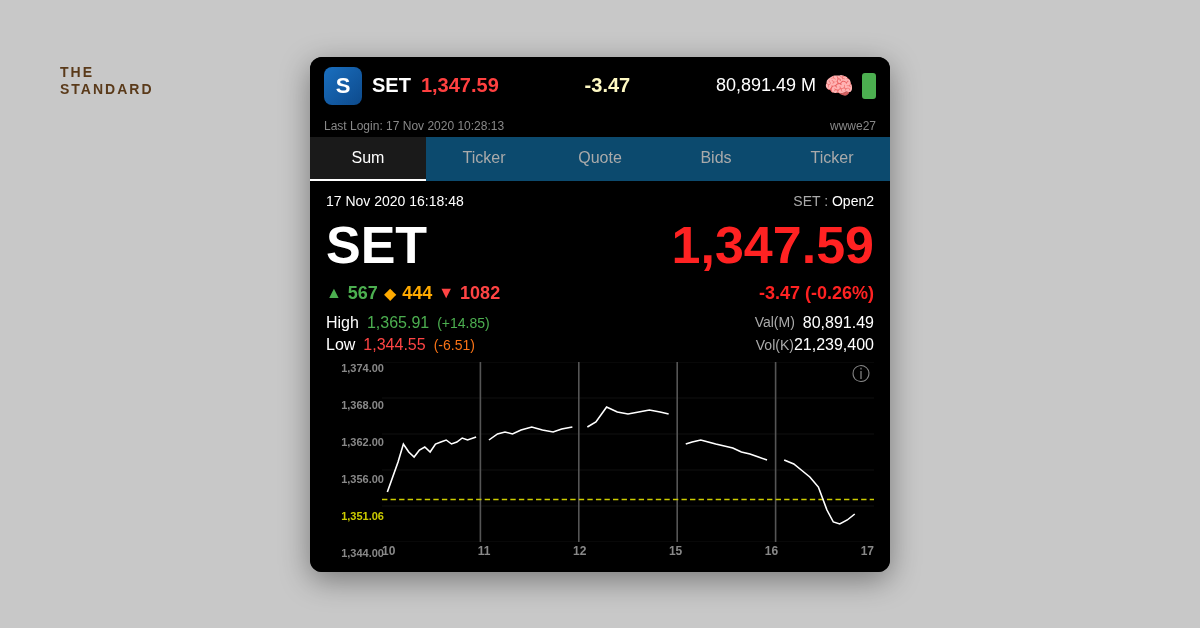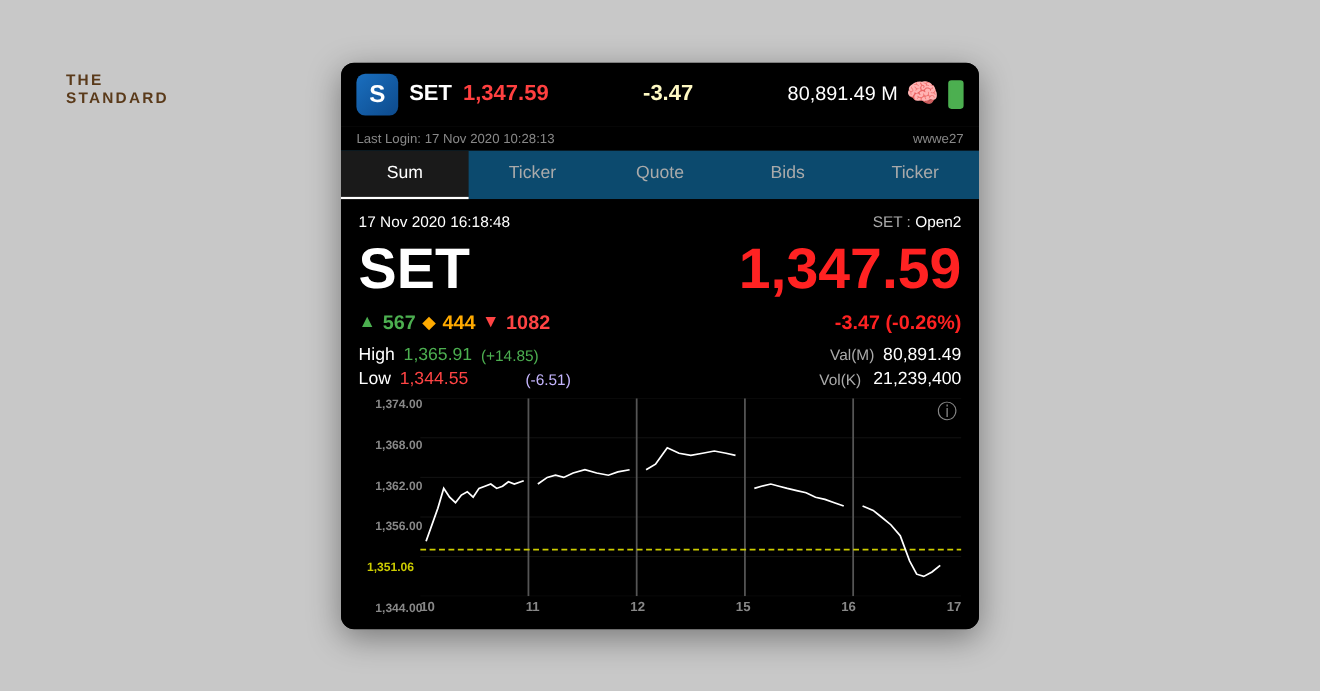--- a/index.html
+++ b/index.html
@@ -251,23 +251,22 @@
       color: #ff4444;
       font-size: 16px;
     }
 
     .stat-change-green {
       color: #4caf50;
       font-size: 14px;
     }
 
     .stat-change-red {
-      color: #c4b5fd;
+      color: #f97316;
       font-size: 14px;
-      margin-left: 44px;
     }
 
     .stat-right-label {
       color: #aaa;
       font-size: 14px;
       margin-left: 8px;
     }
 
     .stat-right-value {
       color: white;
@@ -372,36 +371,36 @@
         <span class="stat-right-value">80,891.49</span>
       </div>
     </div>
 
     <div style="display:flex; justify-content:space-between; margin-bottom:8px;">
       <div style="display:flex; align-items:center; gap:8px;">
         <span class="stat-label">Low</span>
         <span class="stat-value-red">1,344.55</span>
         <span class="stat-change-red">(-6.51)</span>
       </div>
-      <div style="display:flex; align-items:center; gap:11px;">
+      <div style="display:flex; align-items:center; gap:0;">
         <span class="stat-right-label">Vol(K)</span>
         <span class="stat-right-value">21,239,400</span>
       </div>
     </div>
 
     <div style="position:relative;">
       <span class="chart-info-icon">ⓘ</span>
       <div style="display:flex;font-weight:bold;">
 
         <div style="display:flex; flex-direction:column; justify-content:space-between; width:56px; padding-right:4px;">
           <span class="y-label">1,374.00</span>
           <span class="y-label">1,368.00</span>
           <span class="y-label">1,362.00</span>
           <span class="y-label">1,356.00</span>
-          <span class="y-label" style="color:#cccc00;text-align:center;">1,351.06</span>
+          <span class="y-label" style="color:#cccc00;">1,351.06</span>
           <span class="y-label">1,344.00</span>
         </div>
 
         <div style="flex:1; position:relative;">
           <svg viewBox="0 0 460 180" preserveAspectRatio="none" style="width:100%;height:180px;display:block;">
 
             <line x1="0" y1="0" x2="460" y2="0" stroke="#222" stroke-width="0.5"></line>
             <line x1="0" y1="36" x2="460" y2="36" stroke="#222" stroke-width="0.5"></line>
             <line x1="0" y1="72" x2="460" y2="72" stroke="#222" stroke-width="0.5"></line>
             <line x1="0" y1="108" x2="460" y2="108" stroke="#222" stroke-width="0.5"></line>

